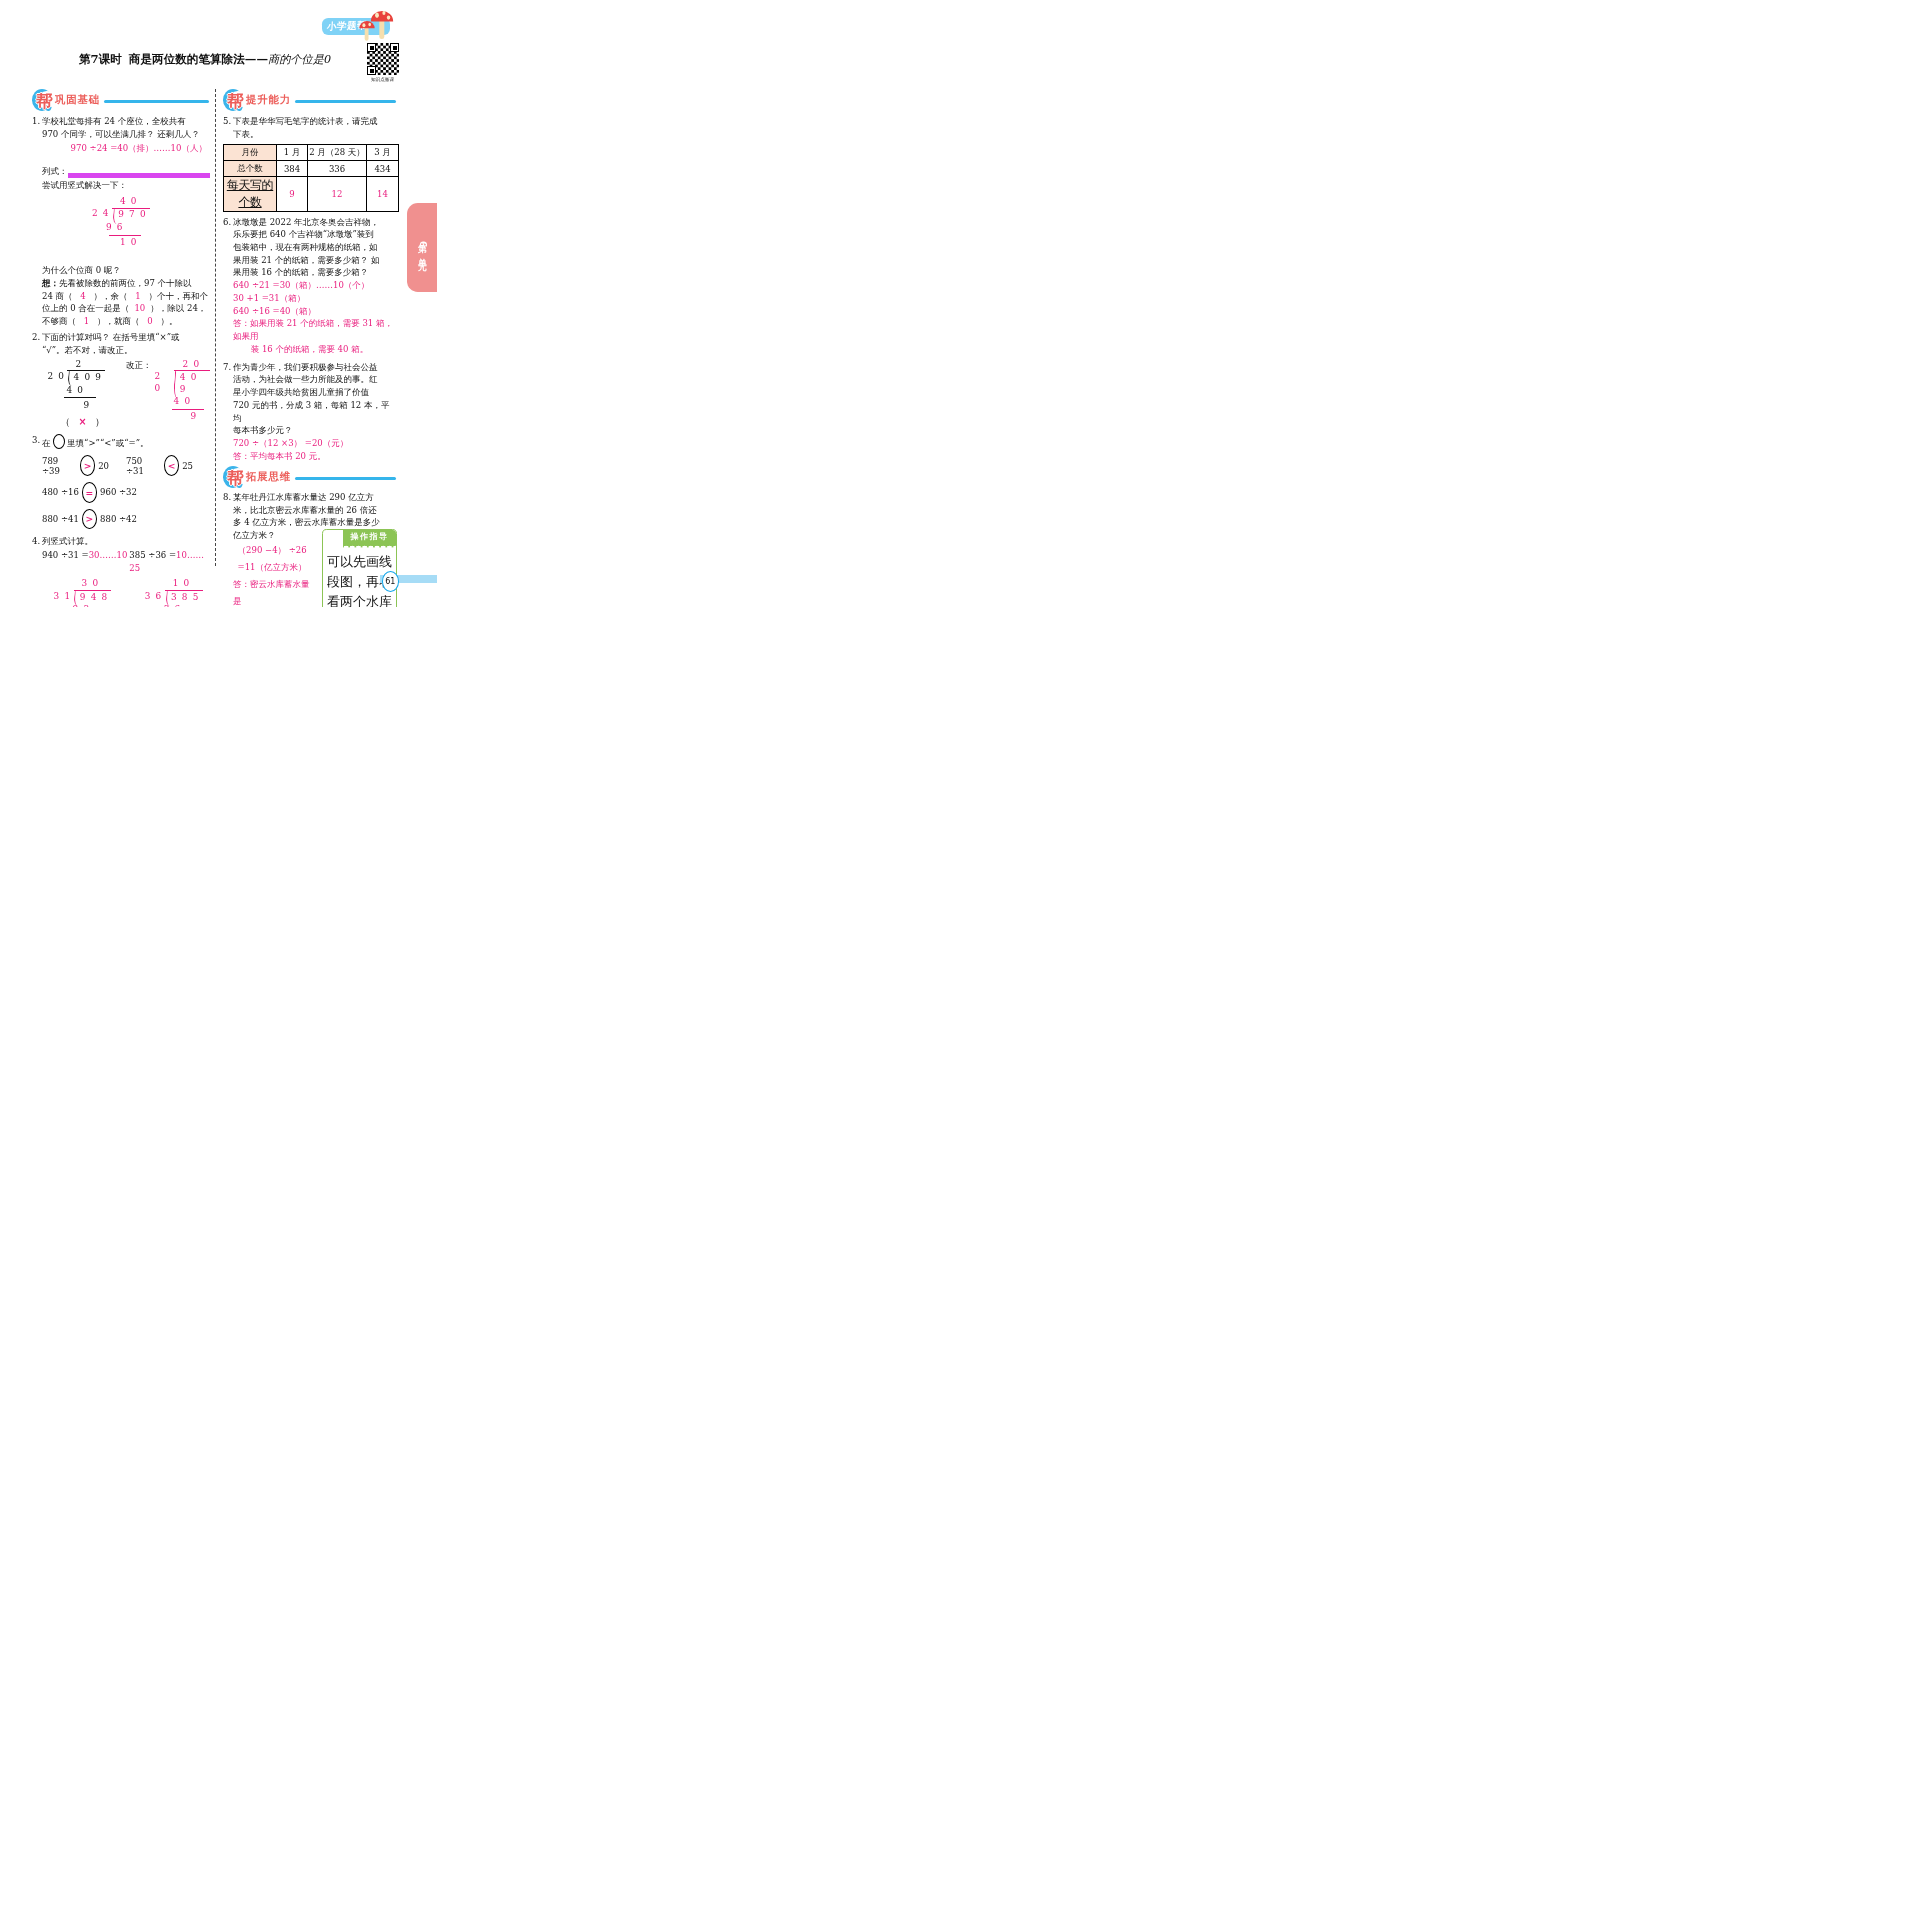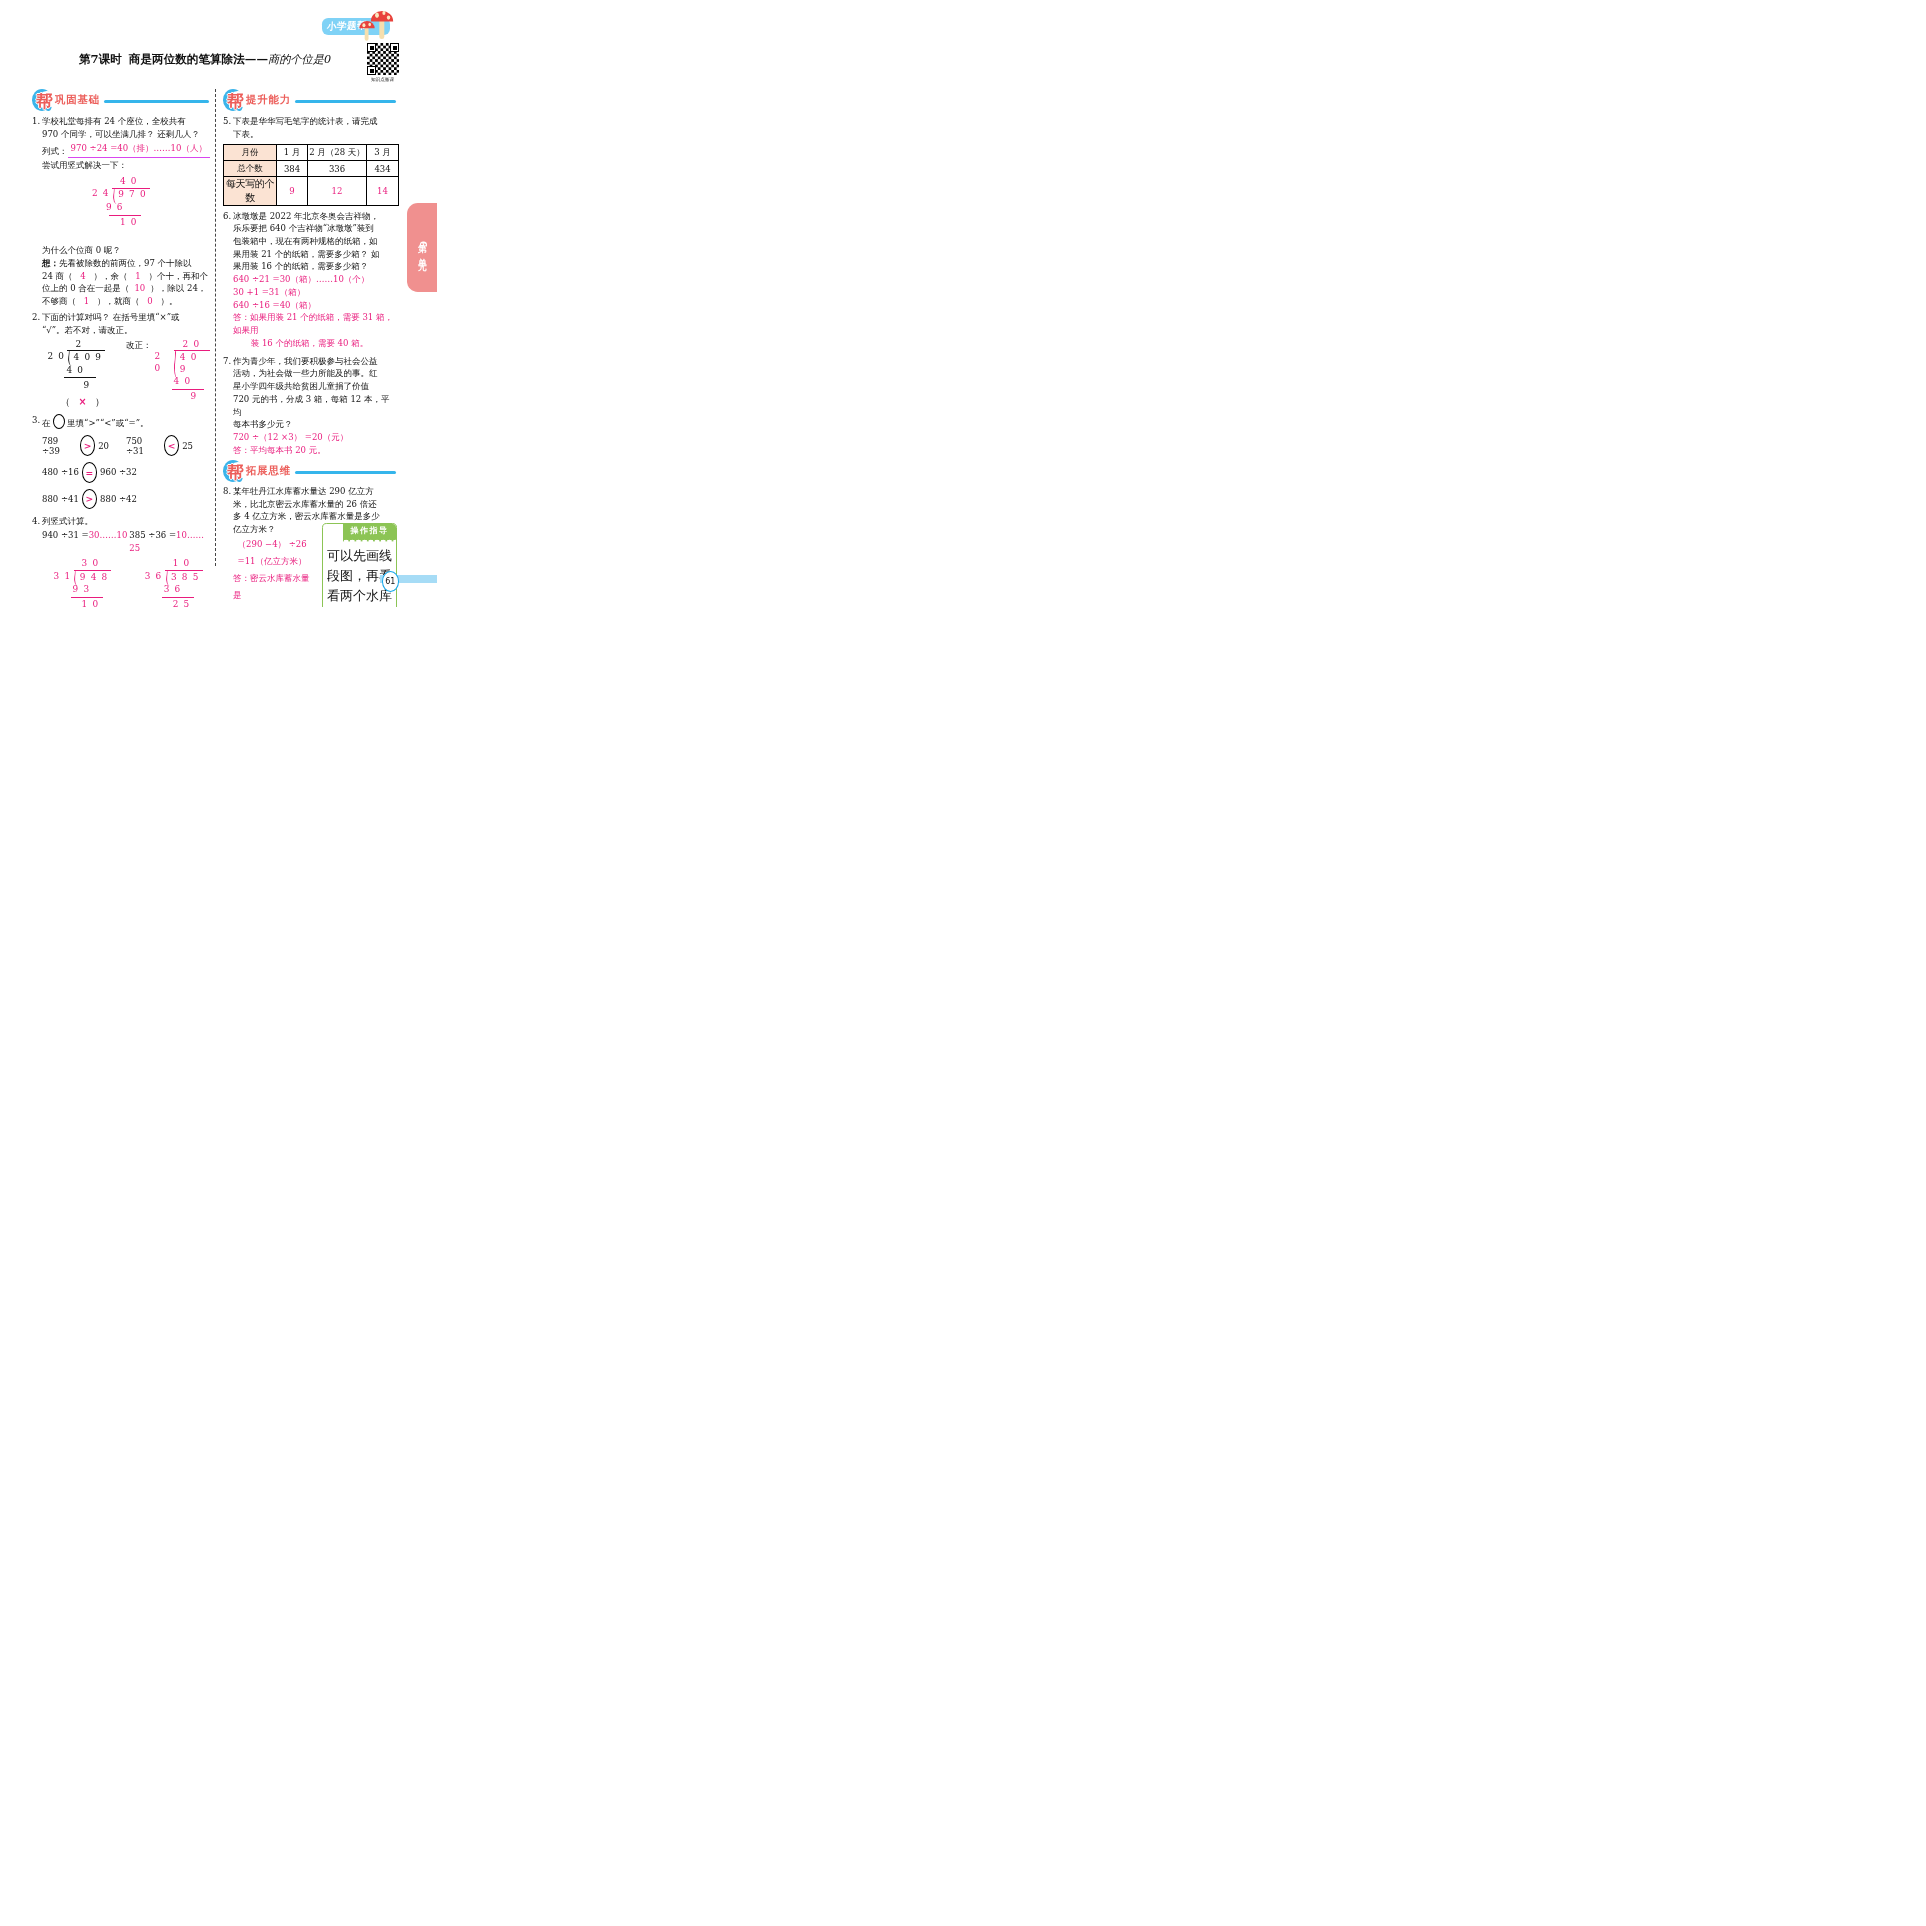--- a/index.html
+++ b/index.html
@@ -48,21 +48,21 @@
              letter-spacing:0.8px;margin-left:0.8px;z-index:2;}
   .sec-line{flex:1;height:3.1px;background:#35b5eb;border-radius:1.9px;margin:2.3px 0.8px 0 3.9px;}
 
   
   .prob{position:relative;padding-left:10px;font-size:8.5px;line-height:12.7px;}
   .pnum{position:absolute;left:0;top:0;}
   .lines{white-space:pre-line;}
   .pink{color:#e91c7d;}
   .indent1{margin-left:17.7px;}
   .formula{display:flex;align-items:flex-end;margin:1.9px 0 1.2px;}
-  .f-ans{flex:1;border-bottom:1px solid #d946ef;text-align:center;padding-bottom:2px;}
+  .f-ans{flex:1;border-bottom:5px solid #d946ef;text-align:center;padding-bottom:18px;}
 
   
   .ld{display:inline-block;font-size:8.9px;line-height:11.6px;letter-spacing:1.2px;vertical-align:top;}
   .ld-q{margin-bottom:0;}
   .ld-main{display:flex;align-items:flex-start;}
   .ld-divisor{padding:0.8px 0 0 0;}
   .ld-dividend{position:relative;margin-left:2.3px;padding:0.8px 3.1px 0.8px 6.2px;border-top:1px solid currentColor;}
   .ld-dividend::before{content:"";position:absolute;left:0.8px;top:0;bottom:-1.9px;width:3.9px;
                        border-left:1px solid currentColor;border-bottom-left-radius:90% 60%;transform:rotate(5deg);}
   .ld-sub{margin-top:0.4px;}
@@ -98,21 +98,21 @@
   .p4divs .half1{width:52%;padding-left:11.6px;box-sizing:border-box;}
   .p4divs .half2{flex:1;padding-left:15.4px;box-sizing:border-box;}
 
   
   .stats{border-collapse:collapse;width:100%;margin:3.9px 0 0.8px;table-layout:fixed;}
   .stats td{border-left:0.6px solid #000;border-right:0.6px solid #000;border-top:1.2px solid #000;border-bottom:1.2px solid #000;
             text-align:center;font-size:8.5px;padding:0;}
   .stats .hd{background:#fbe3d3;}
   .stats tr{height:16px;}
   .stats tr.r3{height:18.5px;}
-  .stats .small{font-size:10px;letter-spacing:-0.4px;}
+  .stats .small{font-size:12px;letter-spacing:-0.4px;text-decoration:underline;}
 
   
   .tipbox{float:right;width:73px;margin:0 0 1.5px 4.6px;border:1px solid #8cc455;border-radius:4.6px;background:#fff;overflow:hidden;}
   .tip-head{position:relative;background:#8cc455;color:#fff;font-weight:bold;font-size:8px;text-align:center;
             padding:1.5px 0 4.6px;font-family:"DejaVu Sans","Liberation Sans",sans-serif;letter-spacing:1.5px;margin-left:20px;}
   .tip-head::after{content:"";position:absolute;left:0;right:0;bottom:-0.4px;height:3.9px;
             background:radial-gradient(circle at 3.1px 3.5px,#fff 2.7px,rgba(255,255,255,0) 3.1px) repeat-x;background-size:6.2px 3.9px;}
   .tip-body{padding:3.1px 3.9px 3.9px;font-size:13px;line-height:1.55;color:#111;}
   .p8ans{font-size:8.5px;line-height:17px;margin-top:0;}
   .p8work{margin-left:4.6px;white-space:pre-line;}

